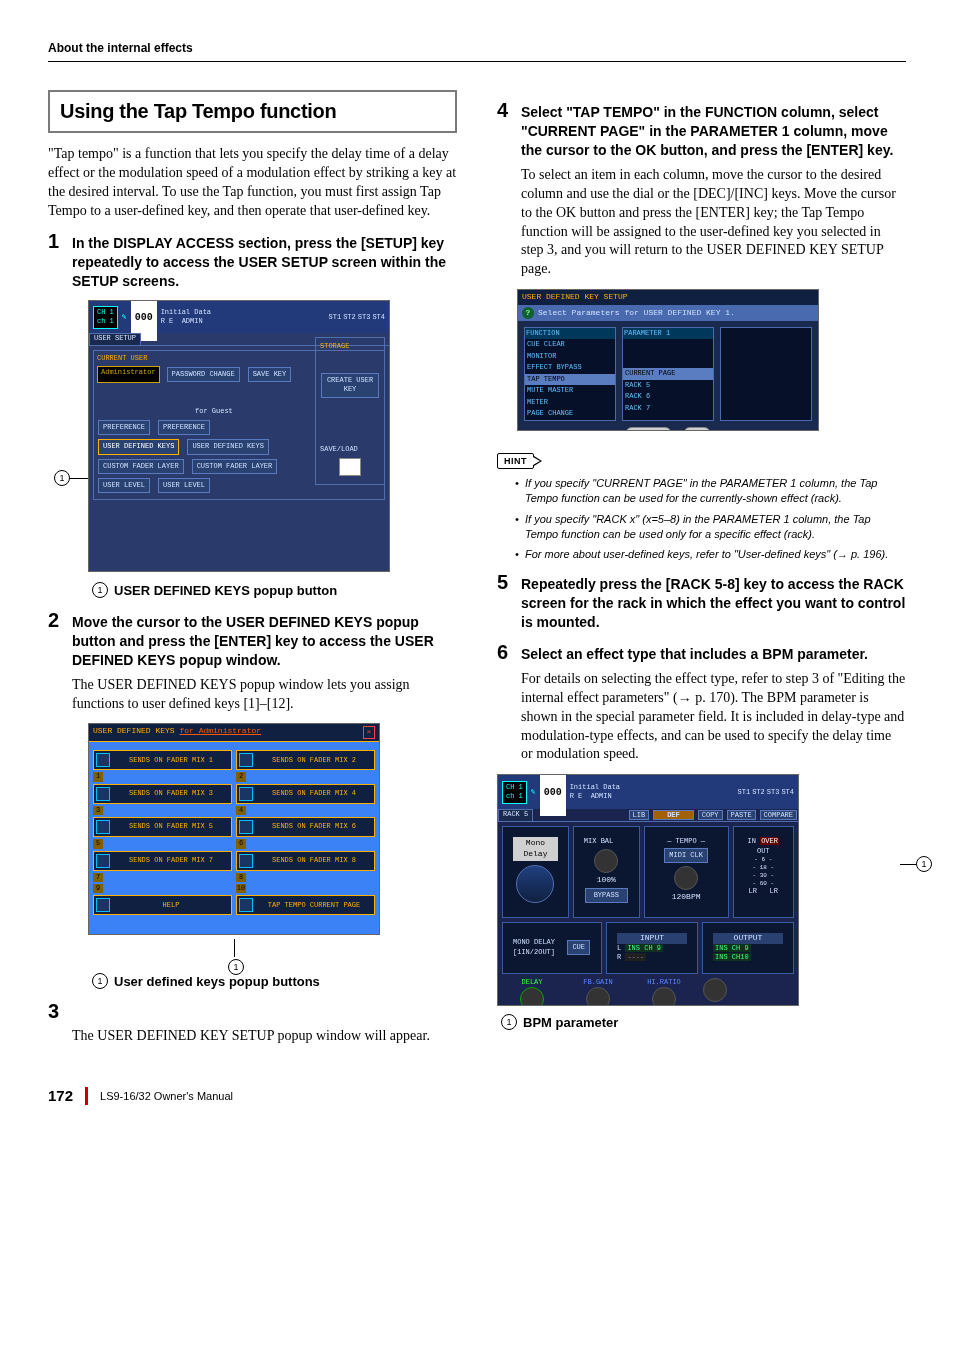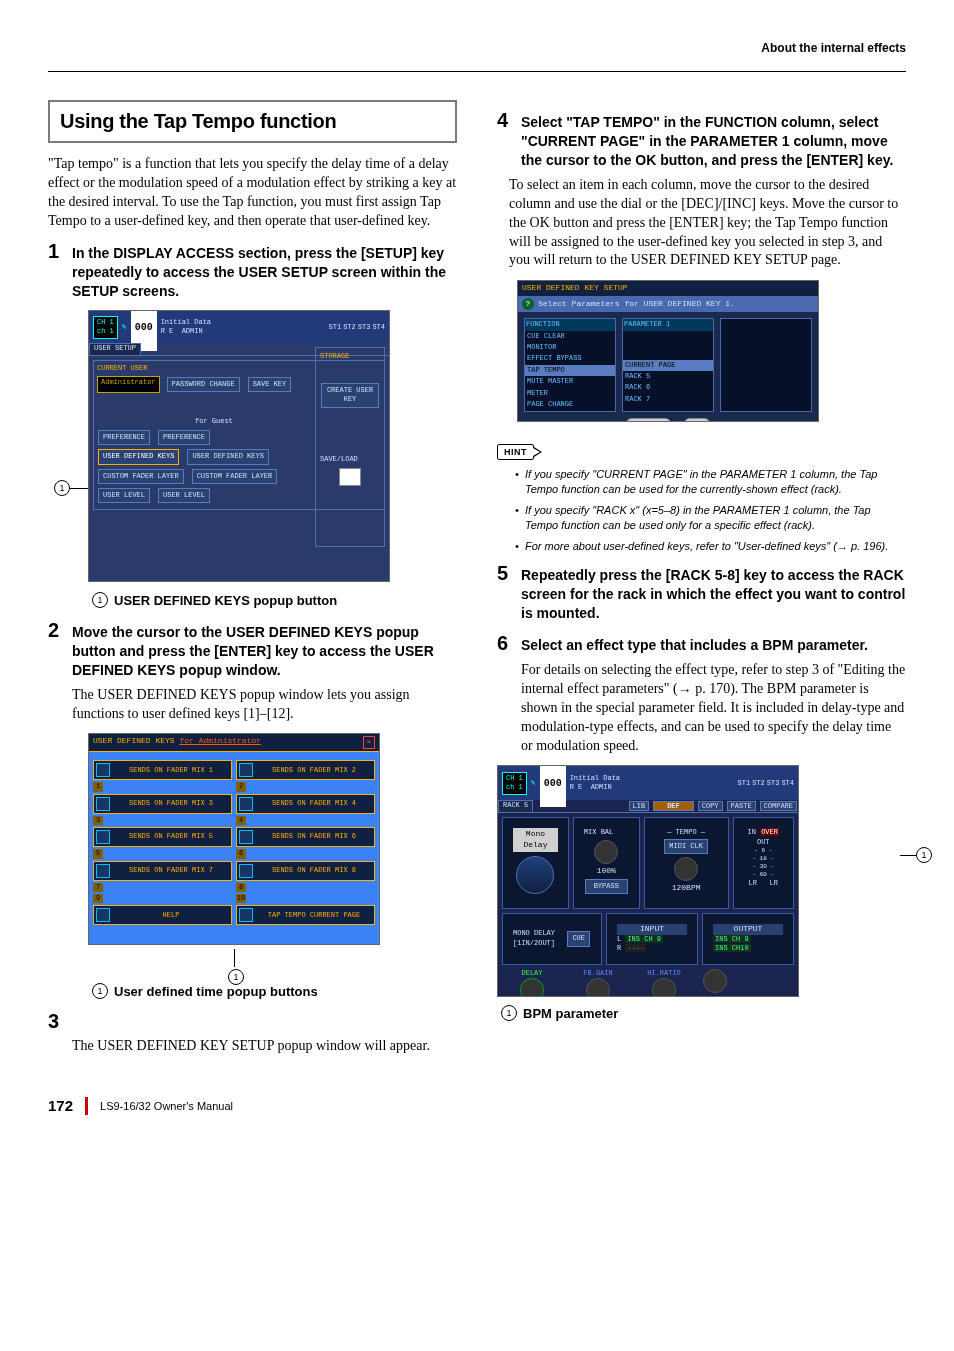--- a/index.html
+++ b/index.html
@@ -10,23 +10,22 @@
     font-size: 14px;
     line-height: 1.35;
     width: 954px;
     box-sizing: border-box;
   }
   .header-section {
     font-family: Arial, Helvetica, sans-serif;
     font-weight: bold;
     font-size: 12px;
     border-bottom: 1px solid #000;
-    padding-bottom: 15px;
+    padding-bottom: 5px;
     margin-bottom: 28px;
-    text-align: right;
   }
   .columns {
     display: flex;
     gap: 40px;
   }
   .col {
     flex: 1;
     min-width: 0;
   }
   .title-box {
@@ -234,21 +233,21 @@
   }
   
   .mock-topbar { background: #223a7a; height: 26px; padding: 3px 4px; display:flex; gap:4px; align-items:center; }
   .mock-label-box { background:#000; border:1px solid #00ffff; color:#00ffff; padding:1px 3px; font-size:7px; }
   .mock-white { background:#fff; color:#000; padding:17px 4px; font-weight:bold; font-size:10px; }
   .mock-small { font-size:7px; color:#cfe0ff; }
   .mock-btn { background:#2a4272; border:1px solid #5a7abf; padding:2px 4px; color:#cfe0ff; font-size:7px; display:inline-block; margin:1px;}
   .mock-btn-y { background:#000; border:1px solid #c9a300; color:#c9a300; padding:1px 3px; font-size:7px;}
   .mock-area { padding:4px; }
   .mock-row { display:flex; gap:6px; margin:2px 0;}
-  .mock-store { position:absolute; right:4px; top:36px; width:70px; border:1px solid #506faf; height:200px; padding:4px; box-sizing:border-box;}
+  .mock-store { position:absolute; right:4px; top:36px; width:70px; border:1px solid #506faf; height:148px; padding:4px; box-sizing:border-box;}
   .mock-left { width:200px; margin-top:6px;}
   .mock-tabstrip{ height:12px; border-bottom:1px solid #506faf; display:flex; gap:2px;}
   .mock-tab{ background:#1a2a4e; border:1px solid #506faf; border-bottom:none; padding:0 4px; font-size:7px;}
   .udk-grid{ padding:6px 4px; }
   .udk-row{ display:flex; gap:4px; margin:2px 0;}
   .udk-cell{ flex:1; border:1px solid #ffb000; background:#102040; padding:2px; text-align:center; color:#ffb000; font-size:7px; display:flex; align-items:center; gap:3px;}
   .udk-cell span.icon{width:12px;height:12px;background:#1a3564;border:1px solid #00bfff;flex-shrink:0;}
   .udk-cell .txt{flex:1;}
   .udk-num{ background:#806000; color:#000; width:10px; text-align:center; font-size:7px;}
   .mock-listcol{ width:90px; border:1px solid #4a6aab; background:#061028; color:#60c0ff; font-size:7px;}
@@ -445,37 +444,37 @@
       </div>
 
     </div>
     <div style="position:relative;height:26px;margin-left:180px;">
       <div style="position:absolute;left:6px;top:-4px;height:18px;border-left:1px solid #000;"></div>
       <span class="cnum" style="position:absolute;left:0;top:16px;">1</span>
     </div>
 
     <div class="callout2">
       <span class="cnum">1</span>
-      <span class="clabel">User defined time popup buttons</span>
+      <span class="clabel">User defined keys popup buttons</span>
     </div>
 
     <div class="step">
       <div class="step-num">3</div>
     </div>
     <p class="step-body">The USER DEFINED KEY SETUP popup window will appear.</p>
 
   </div>
 
   <div class="col">
 
     <div class="step">
       <div class="step-num">4</div>
       <div class="step-text">Select "TAP TEMPO" in the FUNCTION column, select "CURRENT PAGE" in the PARAMETER 1 column, move the cursor to the OK button, and press the [ENTER] key.</div>
     </div>
-    <p class="step-body" style="margin-left:12px;">To select an item in each column, move the cursor to the desired column and use the dial or the [DEC]/[INC] keys. Move the cursor to the OK button and press the [ENTER] key; the Tap Tempo function will be assigned to the user-defined key you selected in step 3, and you will return to the USER DEFINED KEY SETUP page.</p>
+    <p class="step-body" style="margin-left:24px;">To select an item in each column, move the cursor to the desired column and use the dial or the [DEC]/[INC] keys. Move the cursor to the OK button and press the [ENTER] key; the Tap Tempo function will be assigned to the user-defined key you selected in step 3, and you will return to the USER DEFINED KEY SETUP page.</p>
 
     <div class="screenshot3">
       <div style="background:#102040;padding:2px 4px;color:#ffb000;">USER DEFINED KEY SETUP</div>
       <div style="background:#4a6ab0;padding:2px 4px;display:flex;gap:4px;align-items:center;">
         <span style="width:12px;height:12px;border-radius:50%;background:#0f5f2f;color:#8fff8f;display:inline-flex;align-items:center;justify-content:center;font-weight:bold;">?</span>
         <span>Select Parameters for USER DEFINED KEY 1.</span>
       </div>
       <div style="display:flex;gap:6px;padding:6px;">
         <div class="mock-listcol">
           <div class="hdr">FUNCTION</div>

